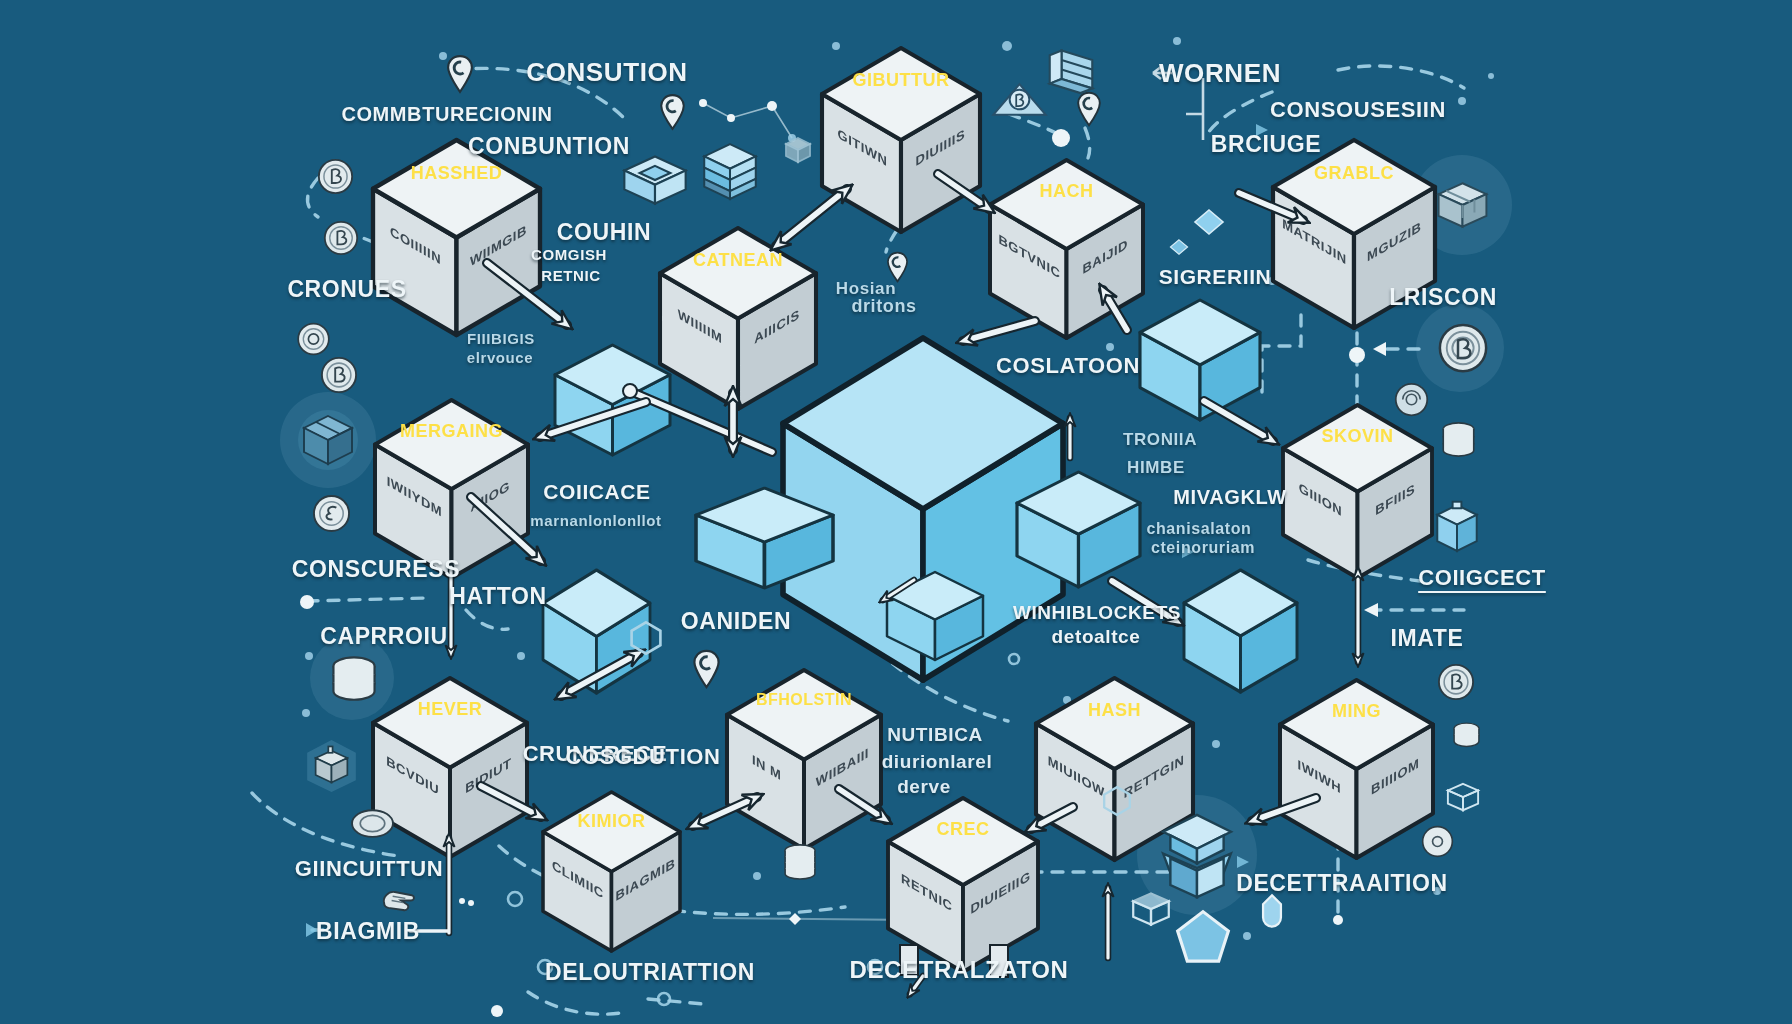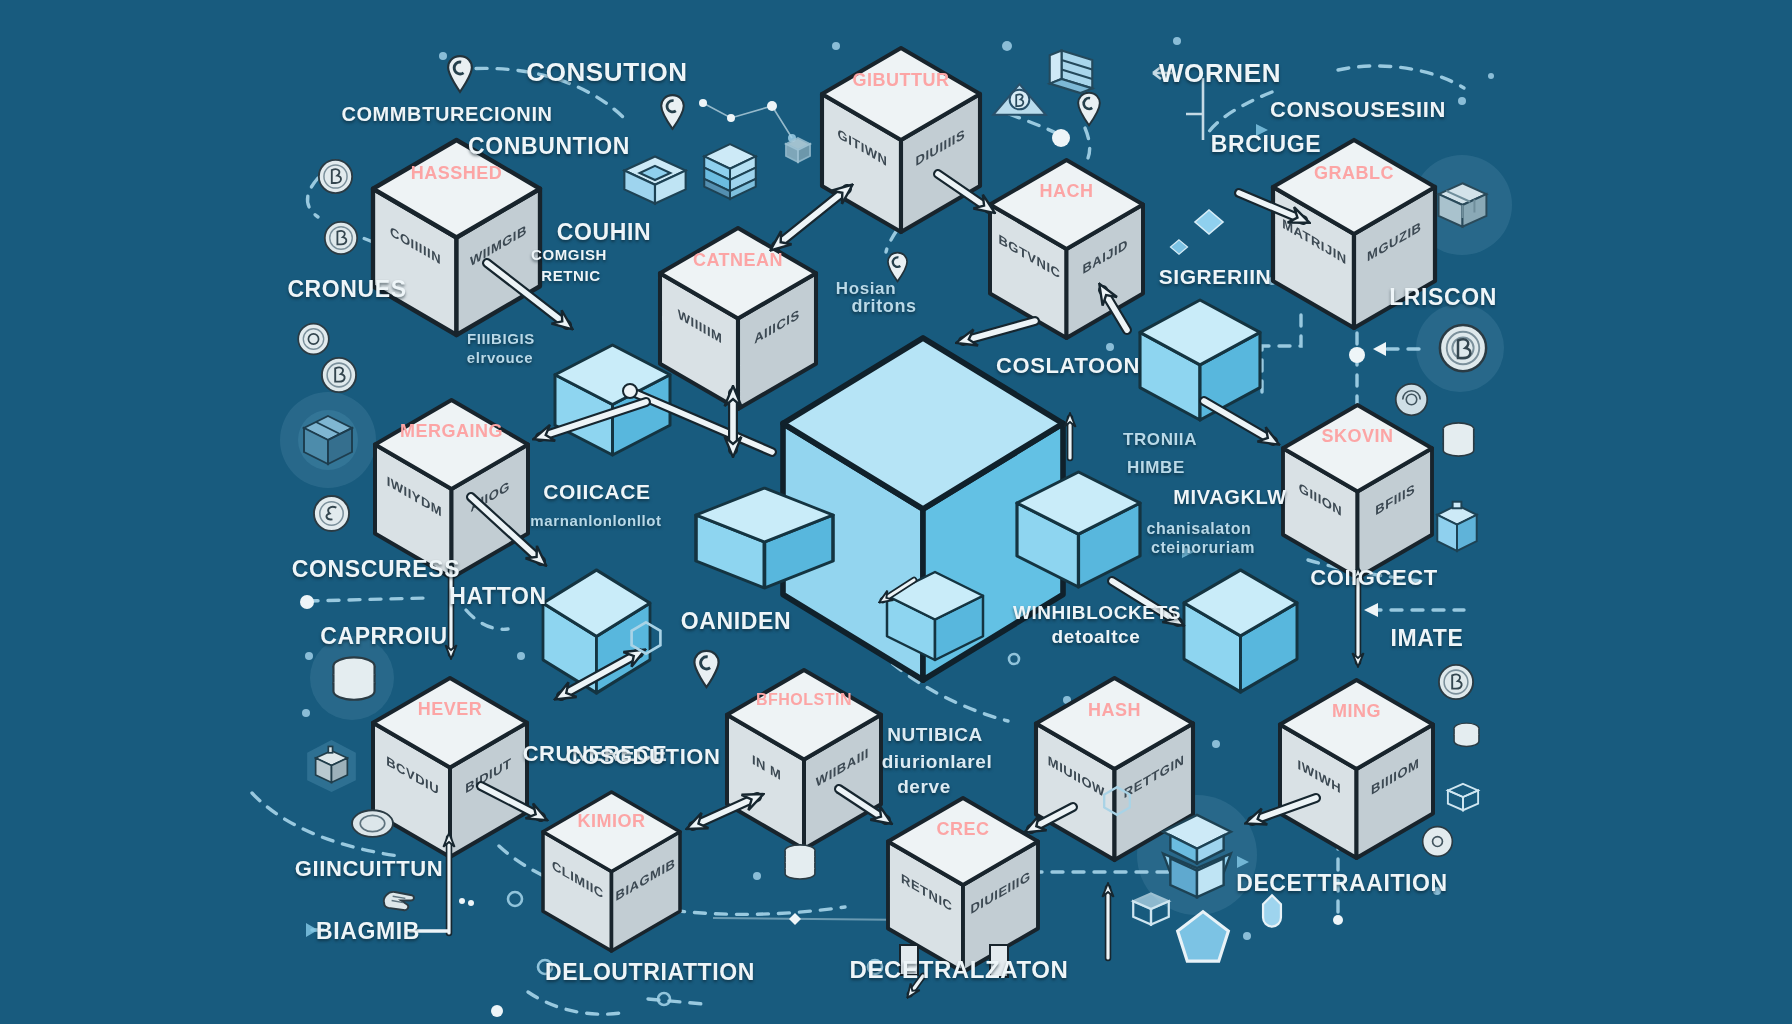--- a/index.html
+++ b/index.html
@@ -16,21 +16,21 @@
   .cube .ft{fill:#eef3f5;stroke:#18242c;stroke-width:2.6;stroke-linejoin:round;}
   .cube .fl{fill:#d9e1e5;stroke:#18242c;stroke-width:2.6;stroke-linejoin:round;}
   .cube .fr{fill:#c2cdd3;stroke:#18242c;stroke-width:2.6;stroke-linejoin:round;}
   .cube.blue .ft{fill:#c9ecf9;stroke:#143441;}
   .cube.blue .fl{fill:#8ed5f0;stroke:#143441;}
   .cube.blue .fr{fill:#58b7dd;stroke:#143441;}
   .cube.big .ft{fill:#b6e4f6;stroke:#10212b;stroke-width:2;}
   .cube.big .fl{fill:#93d5ef;stroke:#10212b;stroke-width:2;}
   .cube.big .fr{fill:#63c1e4;stroke:#10212b;stroke-width:2;}
   .ct{position:absolute;top:12%;left:0;right:0;text-align:center;font-weight:800;
-      color:#fca5a5;font-size:18px;letter-spacing:.5px;}
+      color:#fde047;font-size:18px;letter-spacing:.5px;}
   .cube.big .ct{top:19%;font-size:35px;color:#1d6b90;letter-spacing:1px;}
   .cl{position:absolute;top:50%;left:3%;width:45%;text-align:center;font-weight:700;
       color:#3c4953;font-size:13px;transform:skewY(30deg);letter-spacing:.5px;}
   .cr{position:absolute;top:50%;right:2%;width:46%;text-align:center;font-weight:700;
       color:#3c4953;font-size:13px;transform:skewY(-30deg);letter-spacing:.5px;}
   
   .lbl{position:absolute;z-index:4;transform:translate(-50%,-50%);font-weight:800;
        color:#eef5f8;white-space:nowrap;letter-spacing:.6px;
        text-shadow:0 2px 3px rgba(8,25,35,.55);}
   .lbl.dim{color:#b9d9e8;font-weight:700;}
@@ -493,21 +493,21 @@
   <div class="lbl" style="left:498px;top:596px;font-size:23px">HATTON</div>
   <div class="lbl" style="left:384px;top:636px;font-size:23px">CAPRROIU</div>
   <div class="lbl" style="left:595px;top:754px;font-size:22px">CRUNERECE</div>
   <div class="lbl" style="left:643px;top:757px;font-size:22px">COSGDUTION</div>
   <div class="lbl" style="left:736px;top:621px;font-size:23px">OANIDEN</div>
   <div class="lbl mid" style="left:935px;top:735px;font-size:19px">NUTIBICA</div>
   <div class="lbl mid" style="left:937px;top:762px;font-size:19px">diurionlarel</div>
   <div class="lbl mid" style="left:924px;top:787px;font-size:19px">derve</div>
   <div class="lbl" style="left:1097px;top:613px;font-size:19px">WINHIBLOCKETS</div>
   <div class="lbl" style="left:1096px;top:637px;font-size:19px">detoaltce</div>
-  <div class="lbl" style="left:1374px;top:578px;font-size:22px;text-underline-offset:6px">COIIGCECT</div>
+  <div class="lbl" style="left:1482px;top:578px;font-size:22px;text-decoration:underline;text-underline-offset:6px">COIIGCECT</div>
   <div class="lbl" style="left:1427px;top:638px;font-size:23px">IMATE</div>
   <div class="lbl" style="left:369px;top:869px;font-size:22px">GIINCUITTUN</div>
   <div class="lbl" style="left:368px;top:931px;font-size:23px">BIAGMIB</div>
   <div class="lbl" style="left:650px;top:972px;font-size:23px">DELOUTRIATTION</div>
   <div class="lbl" style="left:959px;top:970px;font-size:24px">DECETRALZATON</div>
   <div class="lbl" style="left:1342px;top:883px;font-size:23px">DECETTRAAITION</div>
 
   <div class="ic" style="left:445px;top:55px;width:30px;height:38px">
       <svg viewBox="0 0 24 32">
         <path d="M12,1 C18.5,1 22,6 22,10.5 C22,17 12,31 12,31 C12,31 2,17 2,10.5 C2,6 5.5,1 12,1 Z" fill="#e9f0f3" stroke="#22333c" stroke-width="1.8"></path>

